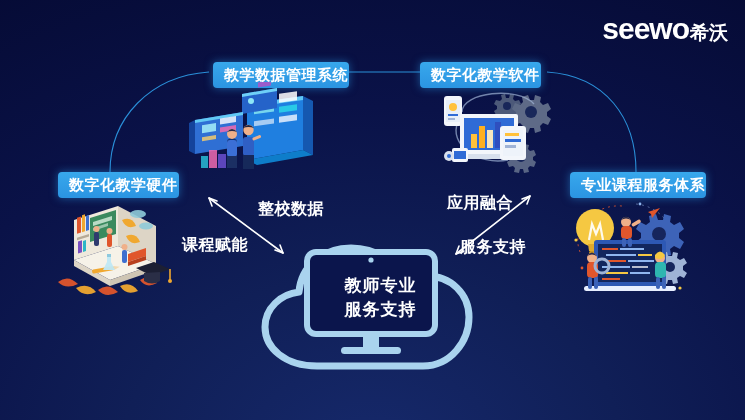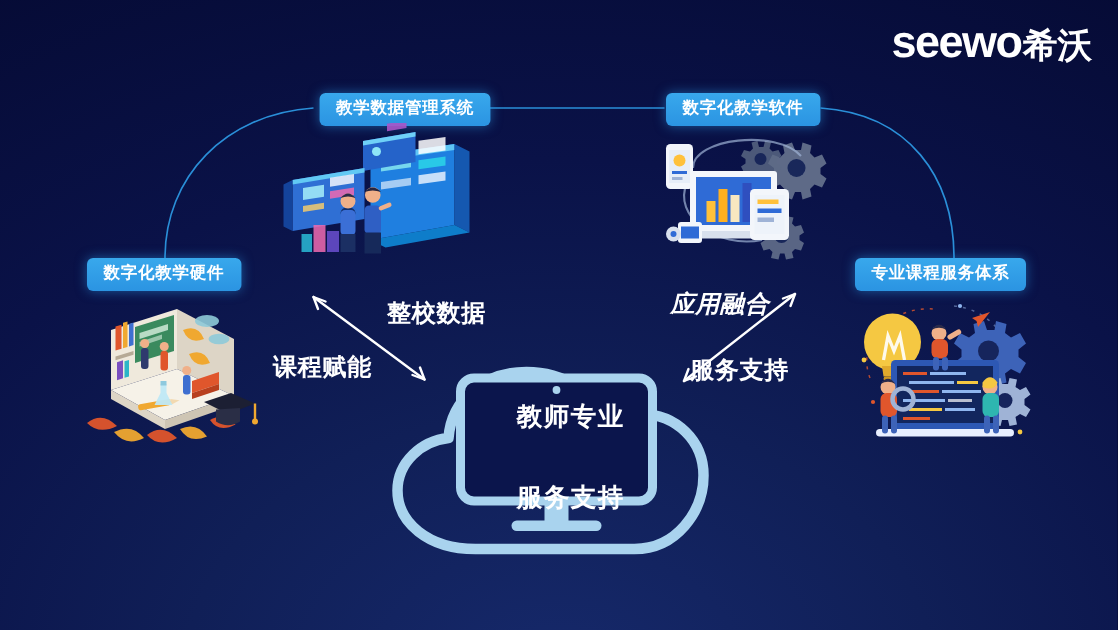--- a/index.html
+++ b/index.html
@@ -16,58 +16,58 @@
   }
 
   
   #arcs{position:absolute;left:0;top:0;width:745px;height:420px;}
 
   
   .badge{
     position:absolute;
     background:linear-gradient(180deg,#38a8ec 0%,#2b94e2 100%);
     color:#ffffff;
-    font-size:11px;font-weight:bold;letter-spacing:.5px;
-    padding:4px 11px 5px 11px;
+    font-size:15px;font-weight:bold;letter-spacing:.5px;
+    padding:4px 1px 5px 11px;
     border-radius:4px;
     white-space:nowrap;
     box-shadow:0 0 8px rgba(42,150,226,.55);
     line-height:1.15;
   }
   #badge-tdms{left:213px;top:62px;}
-  #badge-dtsoft{left:444px;top:62px;}
+  #badge-dtsoft{left:420px;top:62px;}
   #badge-course{left:58px;top:172px;}
   #badge-hw{left:570px;top:172px;}
 
   
   #logo{
     position:absolute;right:17px;top:14px;
     color:#ffffff;font-weight:bold;font-size:22px;
     letter-spacing:-0.5px;line-height:1;
     display:flex;align-items:baseline;gap:1px;
   }
   #logo .mark{font-size:30px;letter-spacing:-1px;}
-  #logo .cn{font-size:23px;letter-spacing:0px;}
+  #logo .cn{font-size:19px;letter-spacing:0px;}
 
   
   .arrow-label{
     position:absolute;color:#ffffff;font-size:16px;font-weight:bold;
     white-space:nowrap;letter-spacing:.5px;
   }
   #lbl-data{left:258px;top:199px;}
   #lbl-course{left:182px;top:235px;}
-  #lbl-fusion{left:447px;top:193px;font-style:italic;}
+  #lbl-fusion{left:447px;top:193px;}
   #lbl-support{left:460px;top:237px;}
 
   
   #cloud-wrap{position:absolute;left:255px;top:228px;width:250px;height:145px;}
   #cloud-svg{position:absolute;left:0;top:0;}
   #center-text{
-    position:absolute;left:58px;top:38px;width:135px;height:78px;
-    display:flex;flex-direction:column;align-items:center;justify-content:space-between;
+    position:absolute;left:58px;top:16px;width:135px;height:78px;
+    display:flex;flex-direction:column;align-items:center;justify-content:flex-end;
     color:#ffffff;font-size:17px;font-weight:bold;line-height:1.42;
     letter-spacing:1px;text-align:center;
   }
 
   
   .illus{position:absolute;}
   .illus svg{display:block;}
 </style>
 </head>
 <body>

